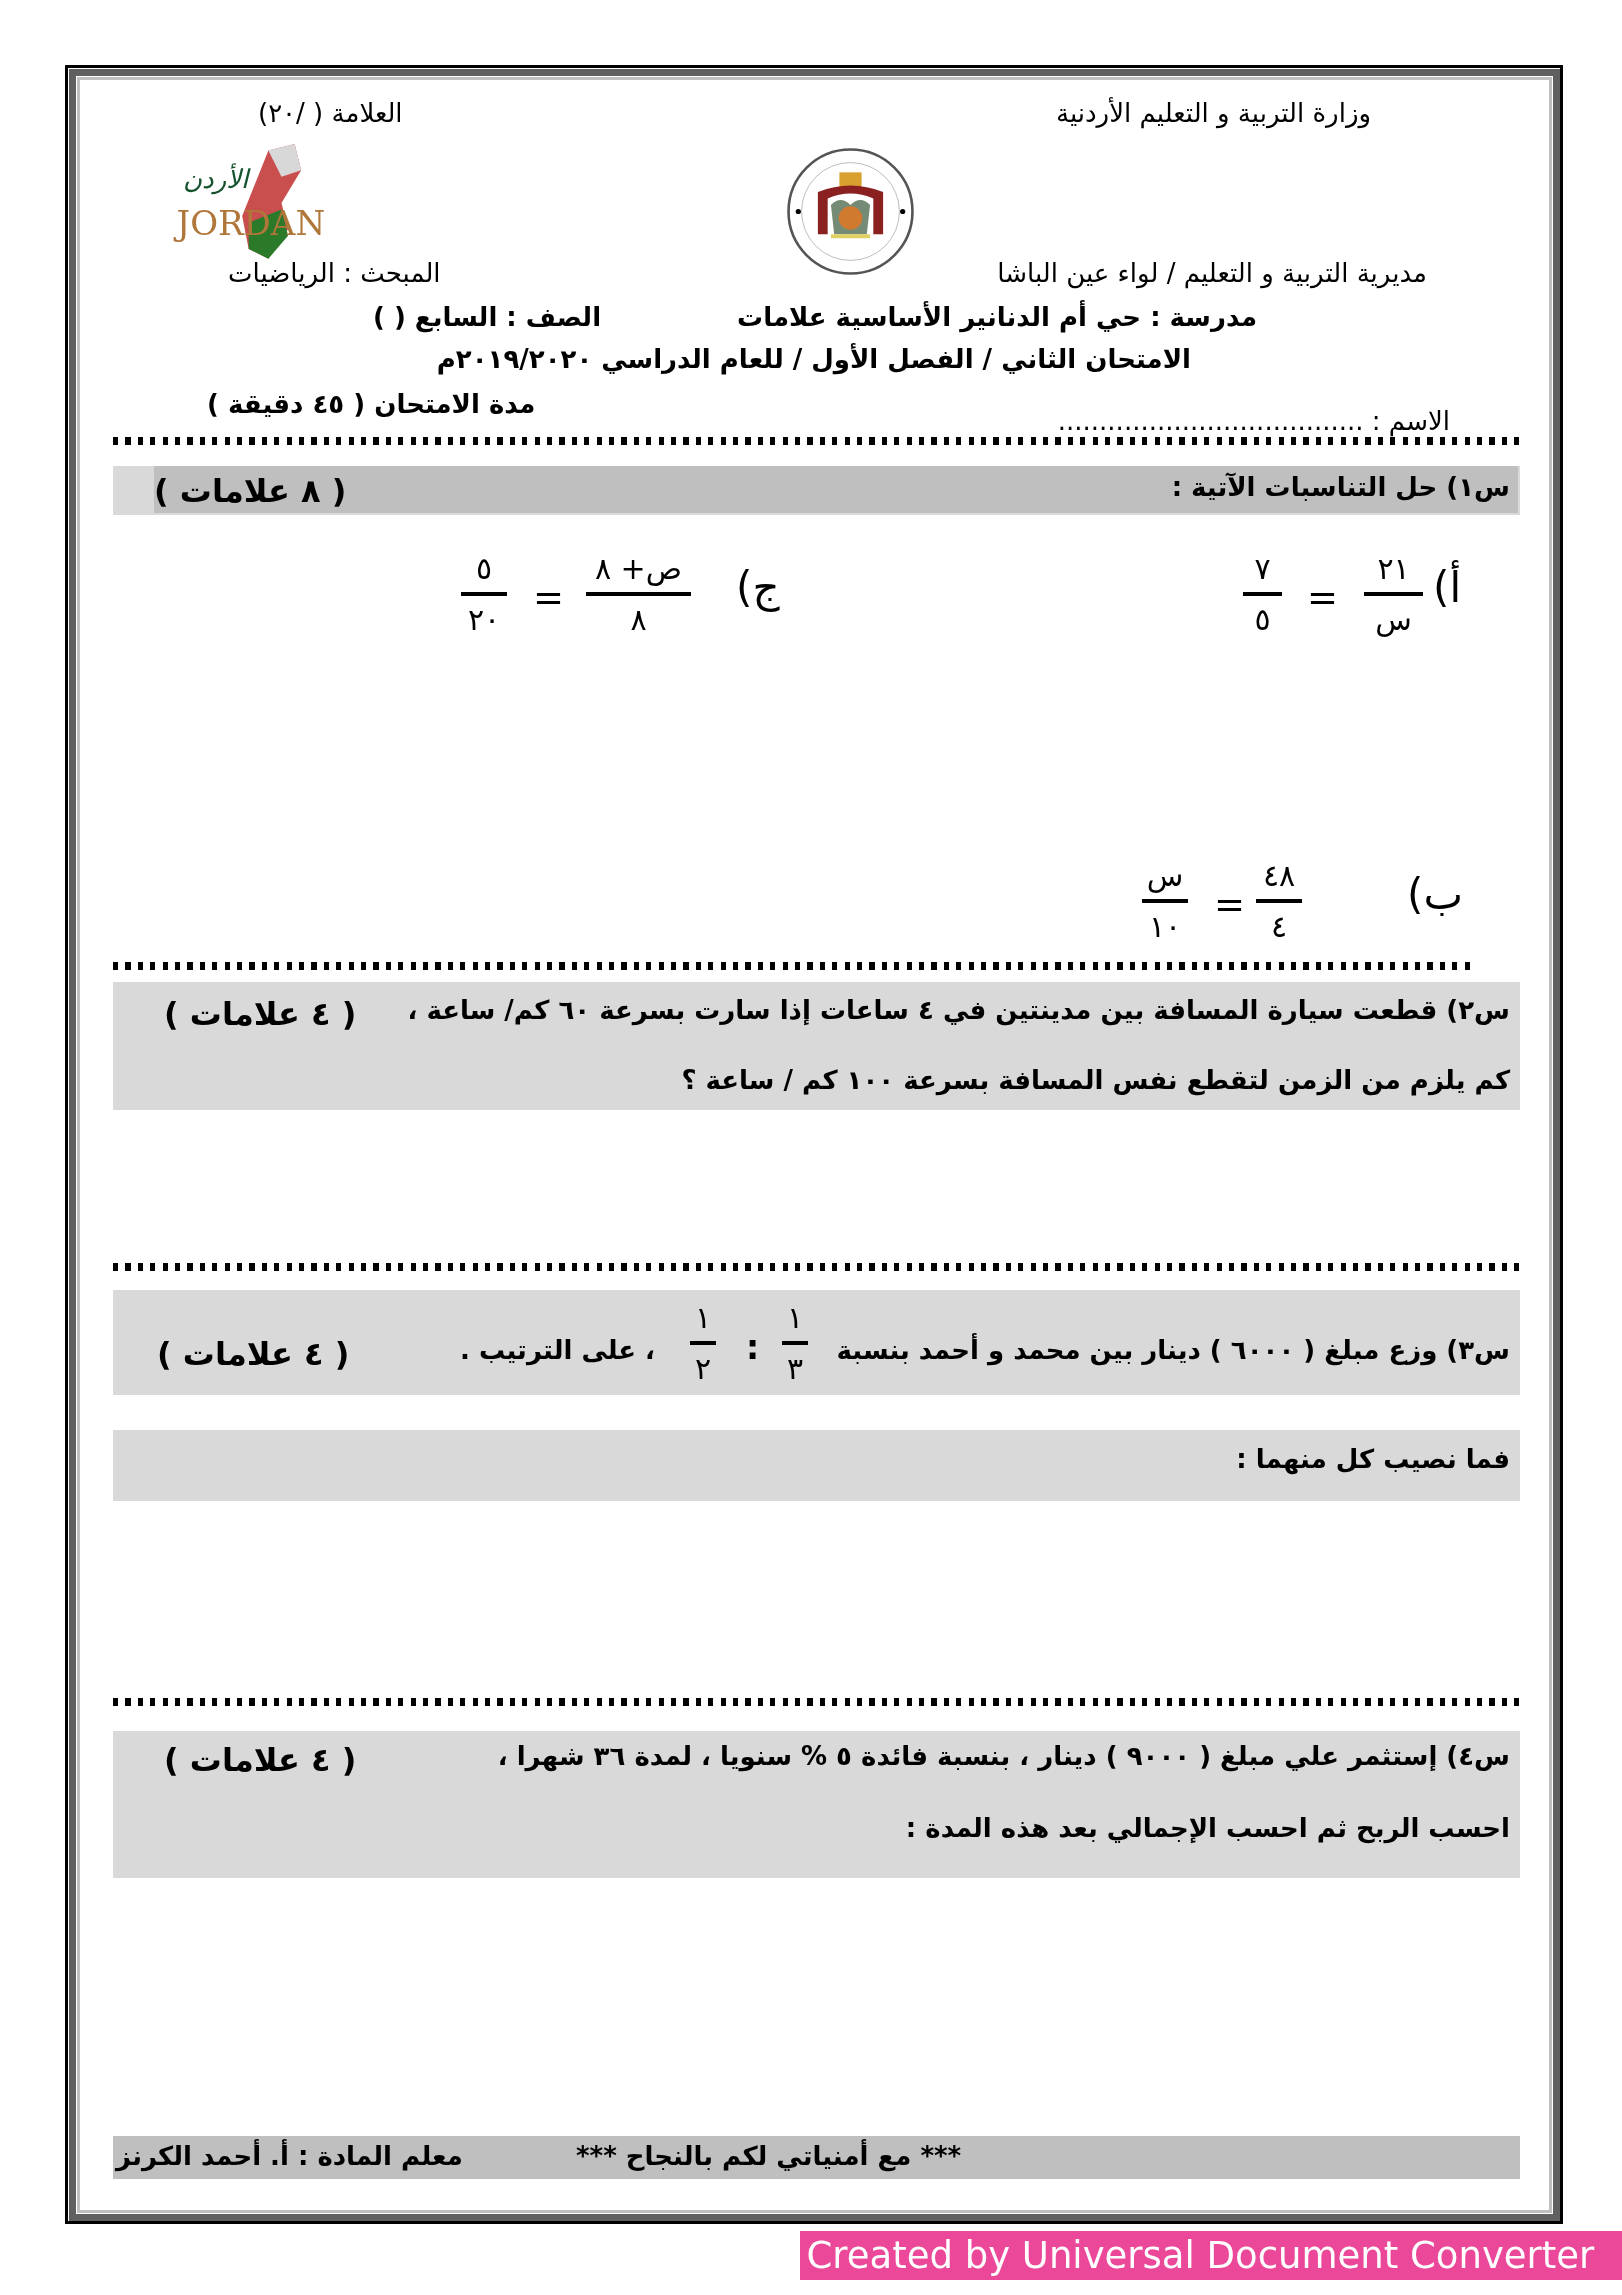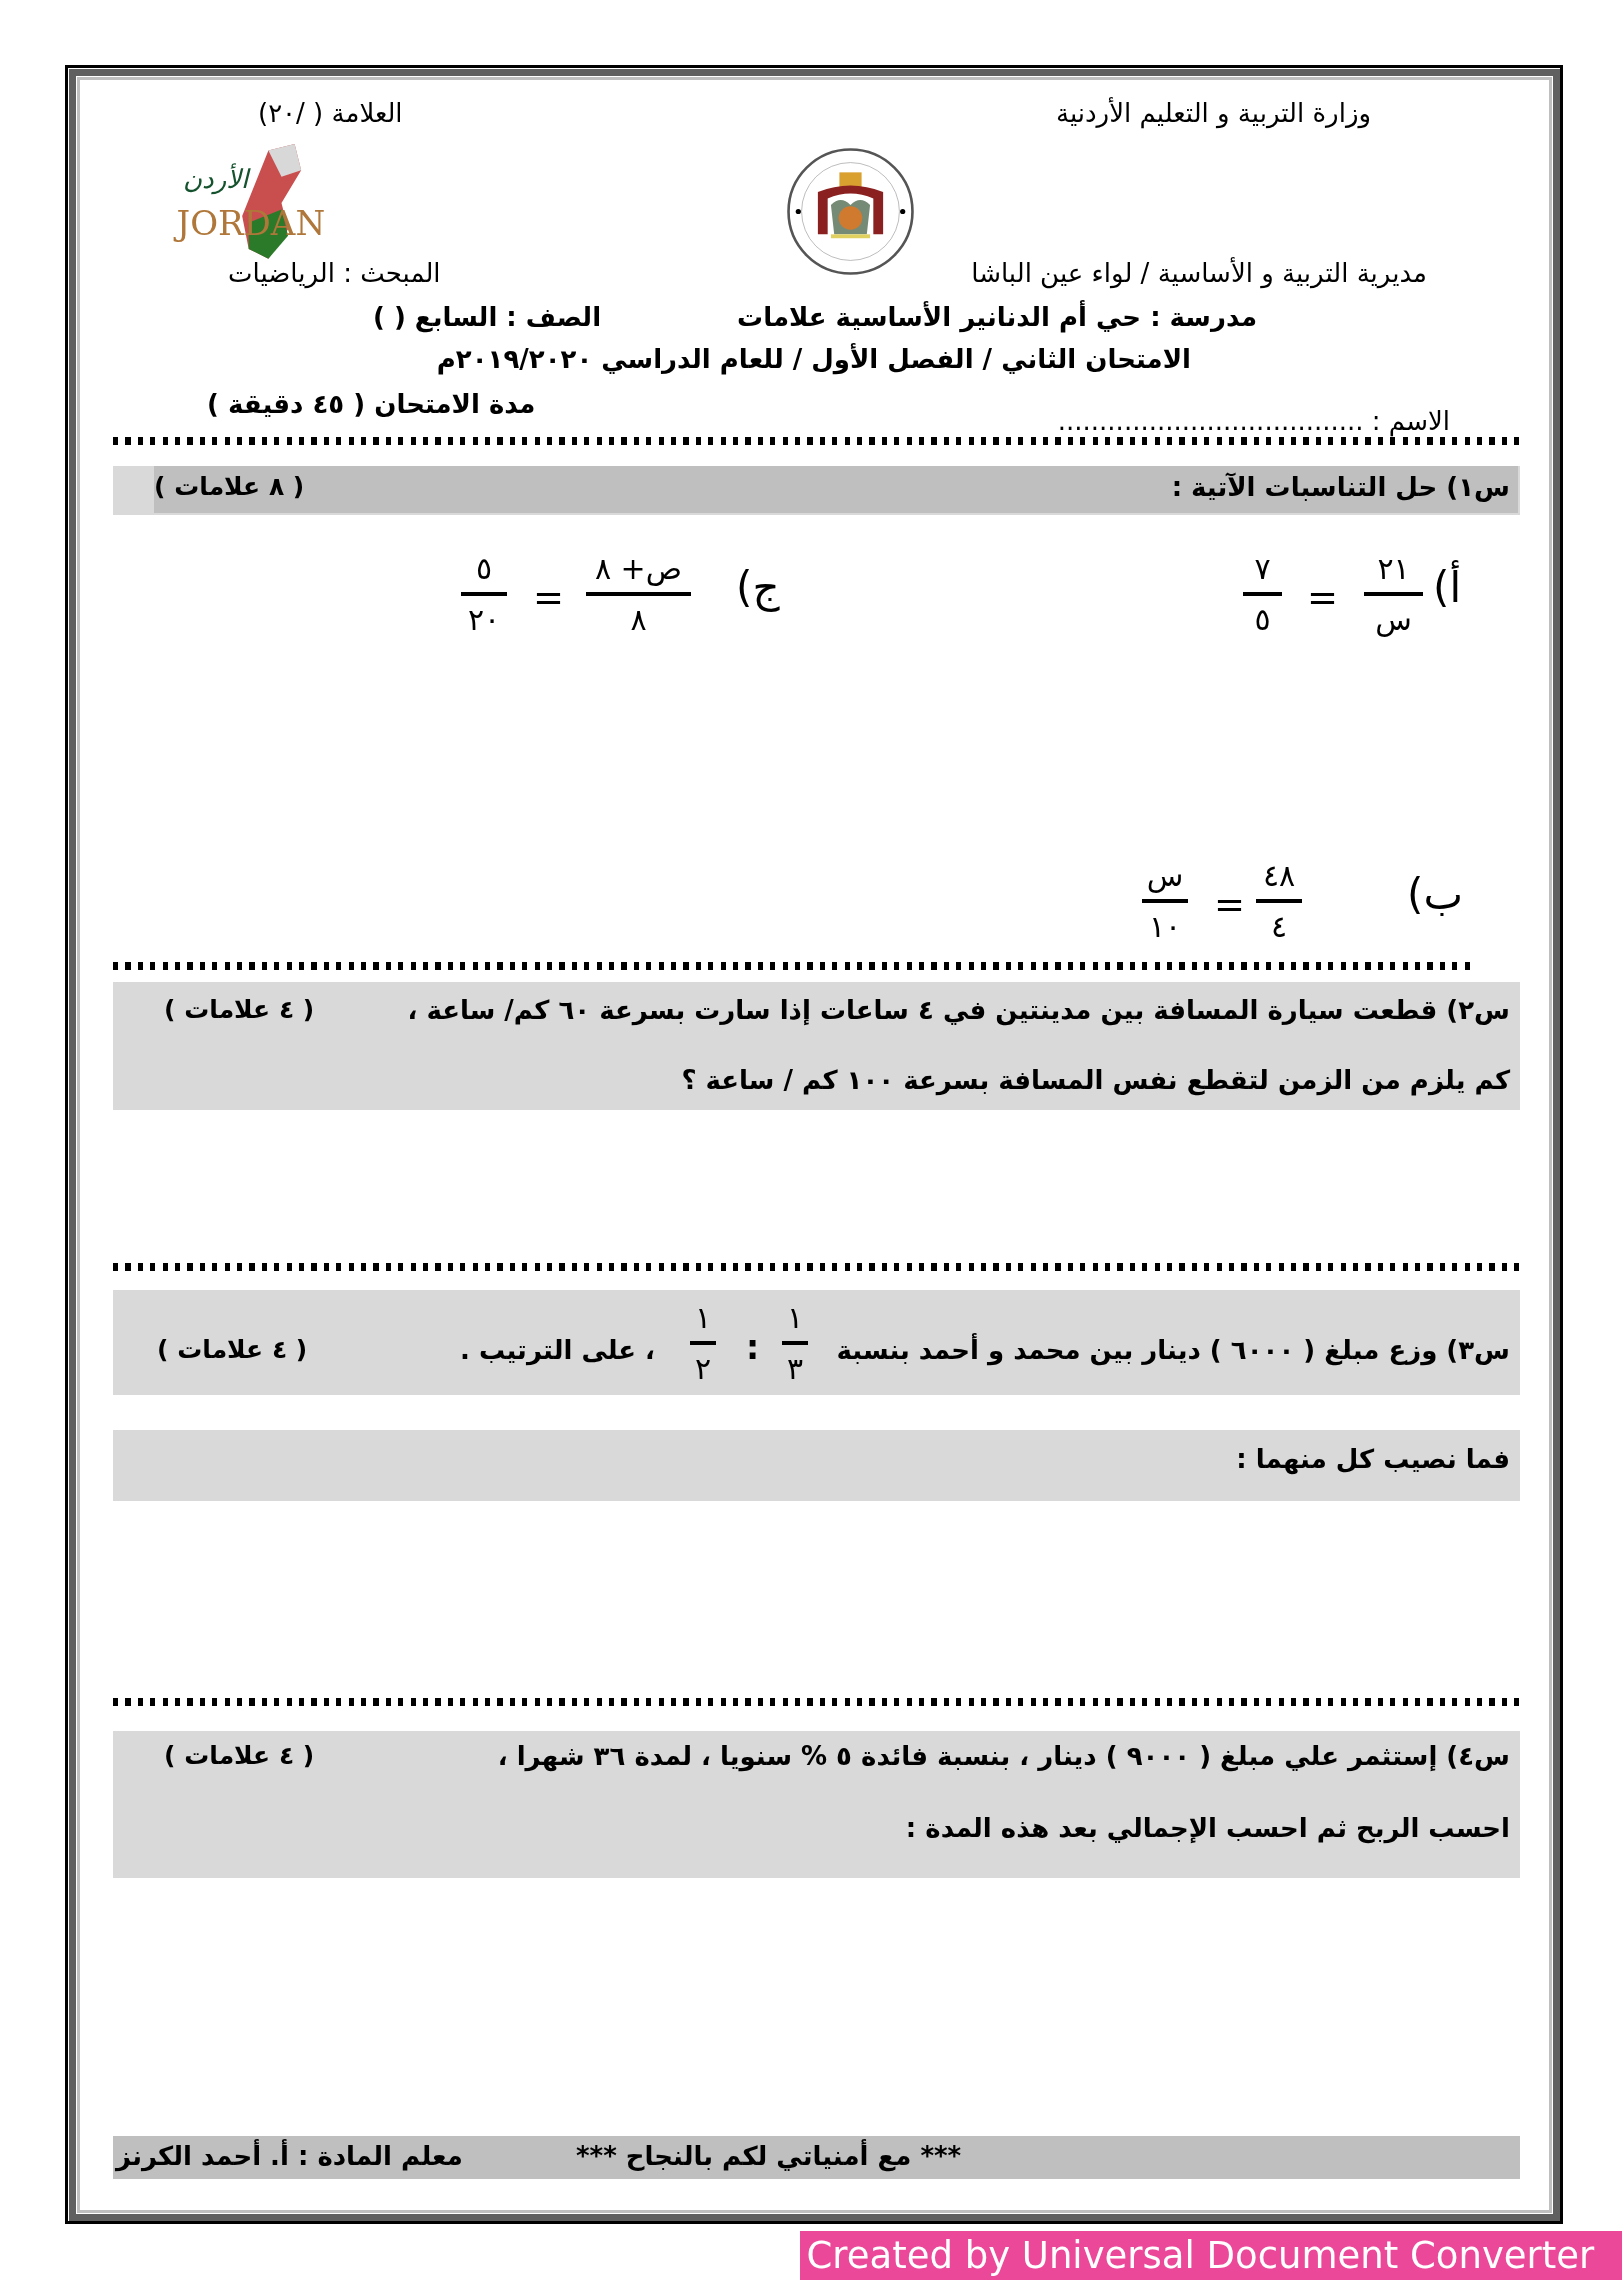--- a/index.html
+++ b/index.html
@@ -13,21 +13,21 @@
          border:3.9px solid #bfbfbf; box-sizing:border-box; }
   .rtl { direction:rtl; unicode-bidi:embed; }
   .abs { position:absolute; white-space:nowrap; }
   .hdr { font-size:26px; }
   .hdr-bold { font-size:26px; font-weight:bold; }
   .dots { position:absolute; left:113px; width:1407px; height:7.9px;
          background-image:repeating-linear-gradient(to right,#000 0,#000 5.2px,transparent 5.2px,transparent 12.4px); }
   .band { position:absolute; background:#d9d9d9; }
   .band-dark { position:absolute; background:#bfbfbf; }
   .q { font-size:26px; font-weight:bold; }
-  .marks { font-size:25px; font-weight:bold; }
+  .marks { font-size:32px; font-weight:bold; }
   .frac { position:absolute; display:flex; flex-direction:column; align-items:center; width:59px; }
   .frac .num, .frac .den { font-size:30px; line-height:37px; }
   .frac .bar { width:100%; height:3.9px; background:#000; margin:5.2px 0; }
   .eq { position:absolute; font-size:37px; }
   .lbl { position:absolute; font-size:42px; }
   .emblem { position:absolute; left:782px; top:143px; width:137px; height:137px; }
   .jordan-logo { position:absolute; left:170px; top:144px; width:164px; height:118px; }
   .watermark { position:absolute; left:800px; top:2231px; width:823px; height:49px; background:#ec4899;
          color:#fff; font-size:37px; font-family:"DejaVu Sans","Liberation Sans",sans-serif; line-height:49px;
          padding-left:6.5px; box-sizing:border-box; white-space:nowrap; overflow:hidden; }
@@ -59,21 +59,21 @@
     <rect x="88" y="45" width="34" height="25" fill="#d9a030"></rect>
     <path d="M55 75 Q105 55 155 75 L155 140 L140 140 L140 85 Q105 70 70 85 L70 140 L55 140 Z" fill="#8a2020"></path>
     <path d="M75 95 Q90 80 105 95 Q120 80 135 95 L130 140 L80 140 Z" fill="#3a5a3a" opacity="0.7"></path>
     <circle cx="105" cy="115" r="18" fill="#d07a30"></circle>
     <rect x="75" y="140" width="60" height="6" fill="#e0d060"></rect>
     <circle cx="25" cy="105" r="4" fill="#000"></circle>
     <circle cx="185" cy="105" r="4" fill="#000"></circle>
   </svg>
 </div>
 
-<div class="abs rtl hdr" style="right:196px; top:258px;">مديرية التربية و الأساسية / لواء عين الباشا</div>
+<div class="abs rtl hdr" style="right:196px; top:258px;">مديرية التربية و التعليم / لواء عين الباشا</div>
 <div class="abs rtl hdr" style="left:200px; top:258px;margin-left:28px;">المبحث : الرياضيات</div>
 <div class="abs rtl hdr-bold" style="right:366px; top:302px;">مدرسة : حي أم الدنانير الأساسية علامات</div>
 <div class="abs rtl hdr-bold" style="left:373px; top:302px;">الصف : السابع (  )</div>
 <div class="abs rtl hdr-bold" style="right:432px; top:344px;">الامتحان الثاني / الفصل الأول / للعام الدراسي ٢٠١٩/٢٠٢٠م</div>
 <div class="abs rtl hdr" style="right:173px; top:389px;margin-top:17px;">الاسم : .....................................</div>
 <div class="abs rtl hdr-bold" style="left:183px; top:389px;margin-left:24px;">مدة الامتحان ( ٤٥ دقيقة )</div>
 
 <div class="dots" style="top:437px;"></div>
 
 <div class="band" style="left:113px; top:466px; width:1407px; height:49px;"></div>

